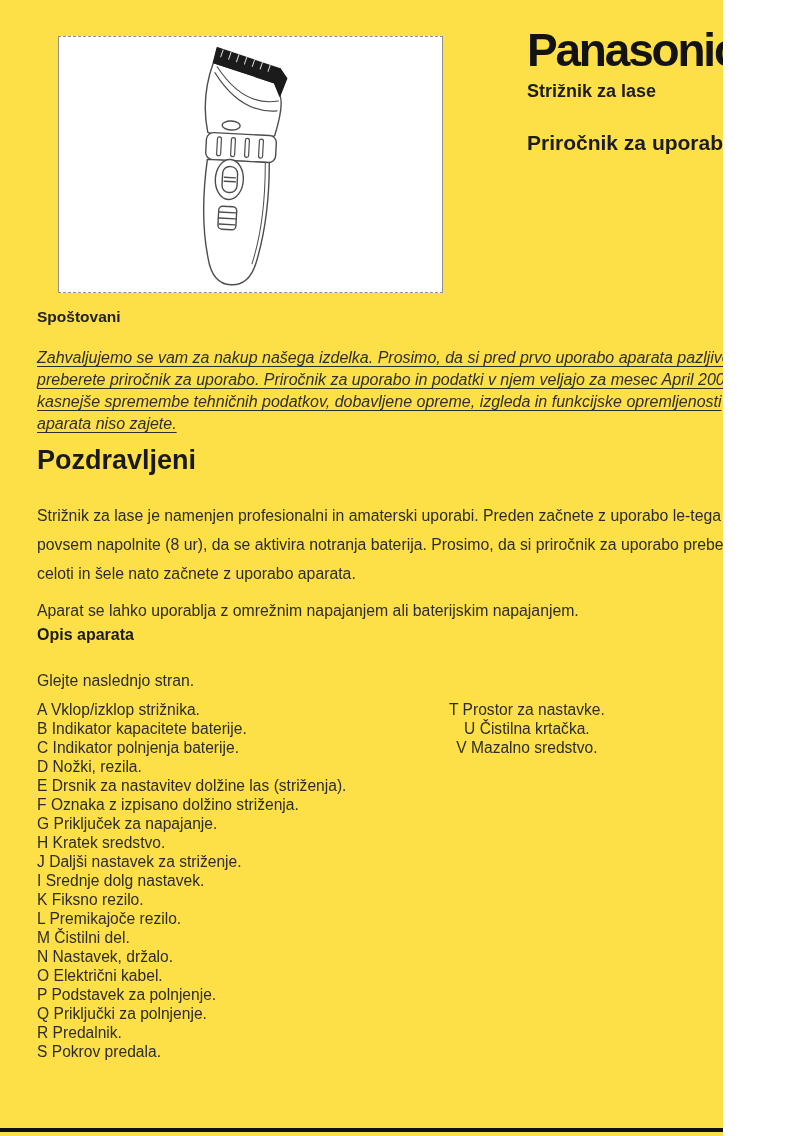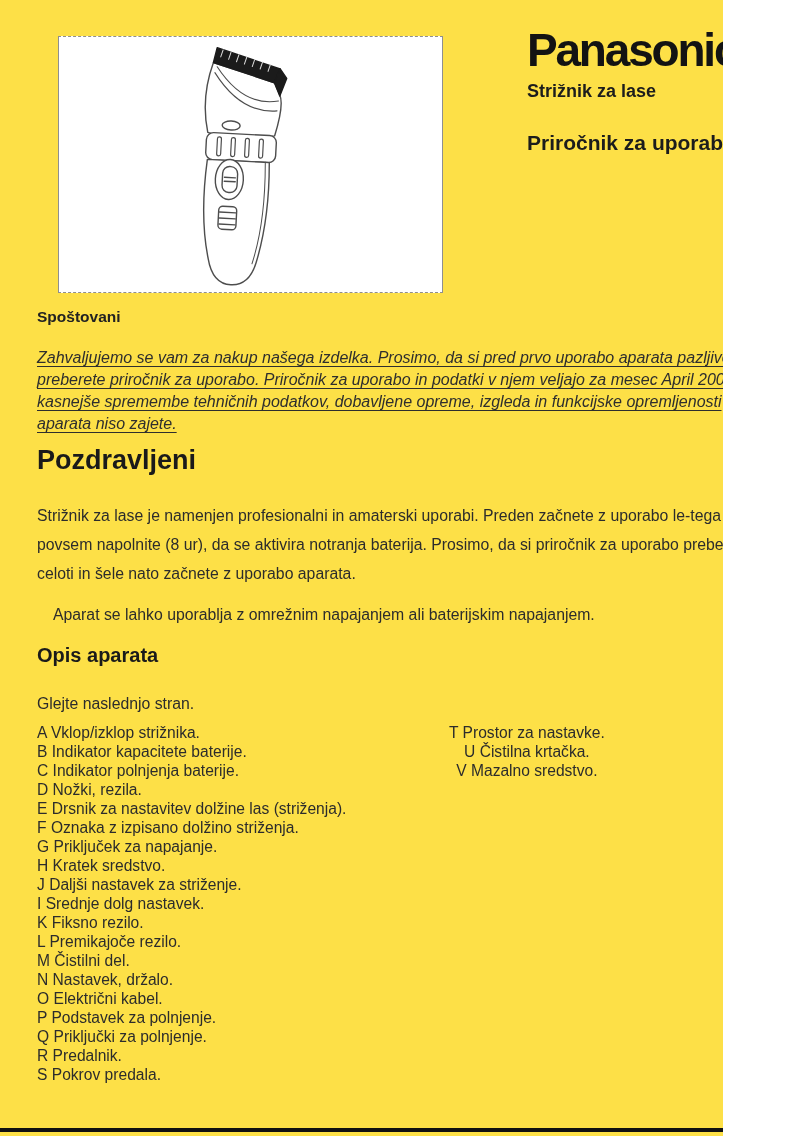--- a/index.html
+++ b/index.html
@@ -48,25 +48,25 @@
     text-decoration-thickness:1px;
     text-underline-offset:3px;
   }
   .disclaimer.second { margin-top:0; }
 
   .welcome-heading {
     margin:10px 0 0 0;
     font-size:27px; font-weight:bold; color:#1a1a1a; line-height:1.15;
   }
   .welcome-body { margin:25px 0 12px 0; font-size:15.8px; line-height:29px; }
-  .power-note   { margin:16px;          font-size:15.8px; line-height:22.5px; }
+  .power-note   { margin:0;          font-size:15.8px; line-height:22.5px; }
 
   .desc-heading {
     margin:2px 0 0 0;
-    font-size:20px; font-weight:bold; color:#1a1a1a; line-height:1.2;
+    font-size:16px; font-weight:bold; color:#1a1a1a; line-height:1.2;
   }
   .desc-note { margin:26px 0 0 0; font-size:15.8px; line-height:22px; }
 
   .parts { position:relative; margin-top:8px; }
   .part-row { font-size:15.6px; line-height:19px; white-space:nowrap; }
   .parts-right { position:absolute; left:412px; top:0;text-align:center; }
 
   
   .scan-bar { position:absolute; left:0; right:0; bottom:4px; height:4px; background:#101010; }
 </style>

